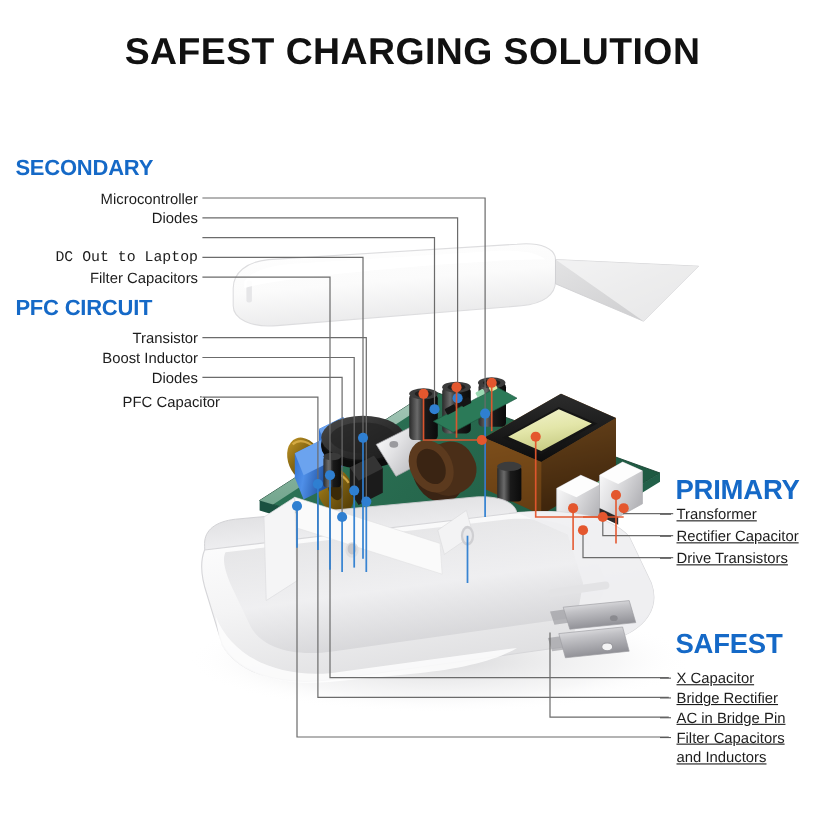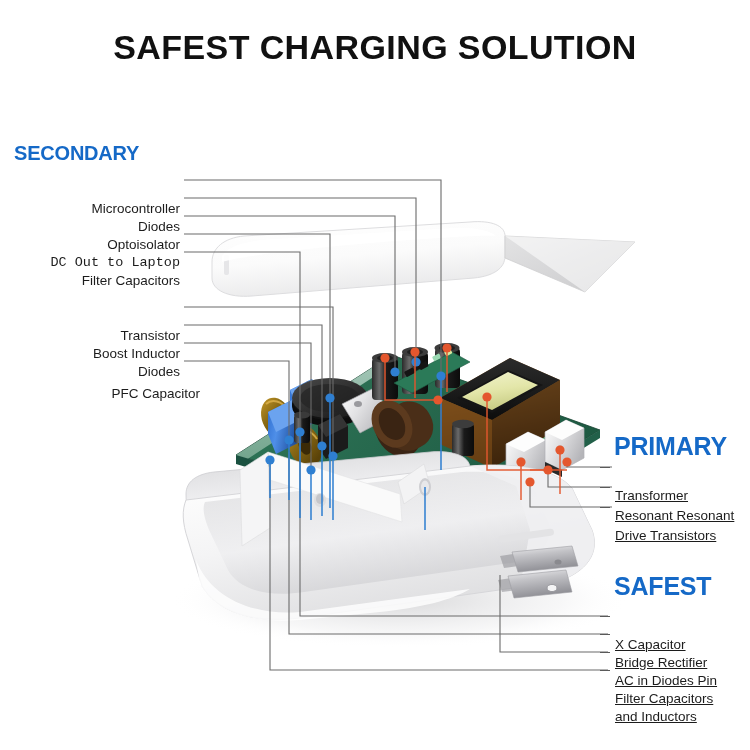--- a/index.html
+++ b/index.html
@@ -37,21 +37,20 @@
   .sec-head.small{font-size:25px;}
 
   
   .lbl{
     position:absolute;
     font-size:13.5px;
     color:#1c1c1c;
     white-space:nowrap;
     font-family:"Liberation Sans", sans-serif;
     line-height:15px;
-    margin-top:28px;
   }
   .lbl.r{ text-align:right; }
   .lbl.l{ text-align:left;text-decoration:underline; }
 
   
   .dash{
     position:absolute;
     height:1px;background:#5a5a5a;
   }
 
@@ -433,49 +432,49 @@
       <path d="M521 462 V500"></path>
       <path d="M560 450 V494"></path>
       <path d="M548 470 H530"></path>
     </g>
   </svg>
 
   <div class="sec-head" style="left:14px; top:142px;">SECONDARY</div>
 
   <div class="lbl r" style="left:0; top:173px; width:180px;">Microcontroller</div>
   <div class="lbl r" style="left:0; top:191px; width:180px;">Diodes</div>
-  <div class="lbl r" style="left:0; top:209px; width:180px;">Optoisolator</div>
   <div class="lbl r" style="left:0; top:227px; width:180px;font-family:Liberation Mono, monospace;">DC Out to Laptop</div>
   <div class="lbl r" style="left:0; top:245px; width:180px;">Filter Capacitors</div>
 
+  <div class="sec-head" style="left:14px; top:269px;">PFC CIRCUIT</div>
 
   <div class="lbl r" style="left:0; top:318px; width:180px;">Boost Inductor</div>
   <div class="lbl r" style="left:0; top:300px; width:180px;">Transistor</div>
   <div class="lbl r" style="left:0; top:336px; width:180px;">Diodes</div>
   <div class="lbl r" style="left:0; top:358px; width:180px;padding-left:20px;">PFC Capacitor</div>
 
   <div class="sec-head small" style="left:614px; top:432px;">PRIMARY</div>
 
   <div class="dash" style="left:600px; top:467px; width:10px;"></div>
   <div class="lbl l" style="left:615px; top:460px;">Transformer</div>
 
   <div class="dash" style="left:600px; top:487px; width:10px;"></div>
-  <div class="lbl l" style="left:615px; top:480px;">Resonant Resonant</div>
+  <div class="lbl l" style="left:615px; top:480px;">Rectifier Capacitor</div>
 
   <div class="dash" style="left:600px; top:507px; width:10px;"></div>
   <div class="lbl l" style="left:615px; top:500px;">Drive Transistors</div>
 
   <div class="sec-head small" style="left:614px; top:572px;">SAFEST</div>
 
   <div class="dash" style="left:600px; top:616px; width:10px;"></div>
   <div class="lbl l" style="left:615px; top:609px;">X Capacitor</div>
 
   <div class="dash" style="left:600px; top:634px; width:10px;"></div>
   <div class="lbl l" style="left:615px; top:627px;">Bridge Rectifier</div>
 
   <div class="dash" style="left:600px; top:652px; width:10px;"></div>
-  <div class="lbl l" style="left:615px; top:645px;">AC in Diodes Pin</div>
+  <div class="lbl l" style="left:615px; top:645px;">AC in Bridge Pin</div>
 
   <div class="dash" style="left:600px; top:670px; width:10px;"></div>
   <div class="lbl l" style="left:615px; top:663px;">Filter Capacitors</div>
   <div class="lbl l" style="left:615px; top:681px;">and Inductors</div>
 
 </div>
 
 </body></html>

